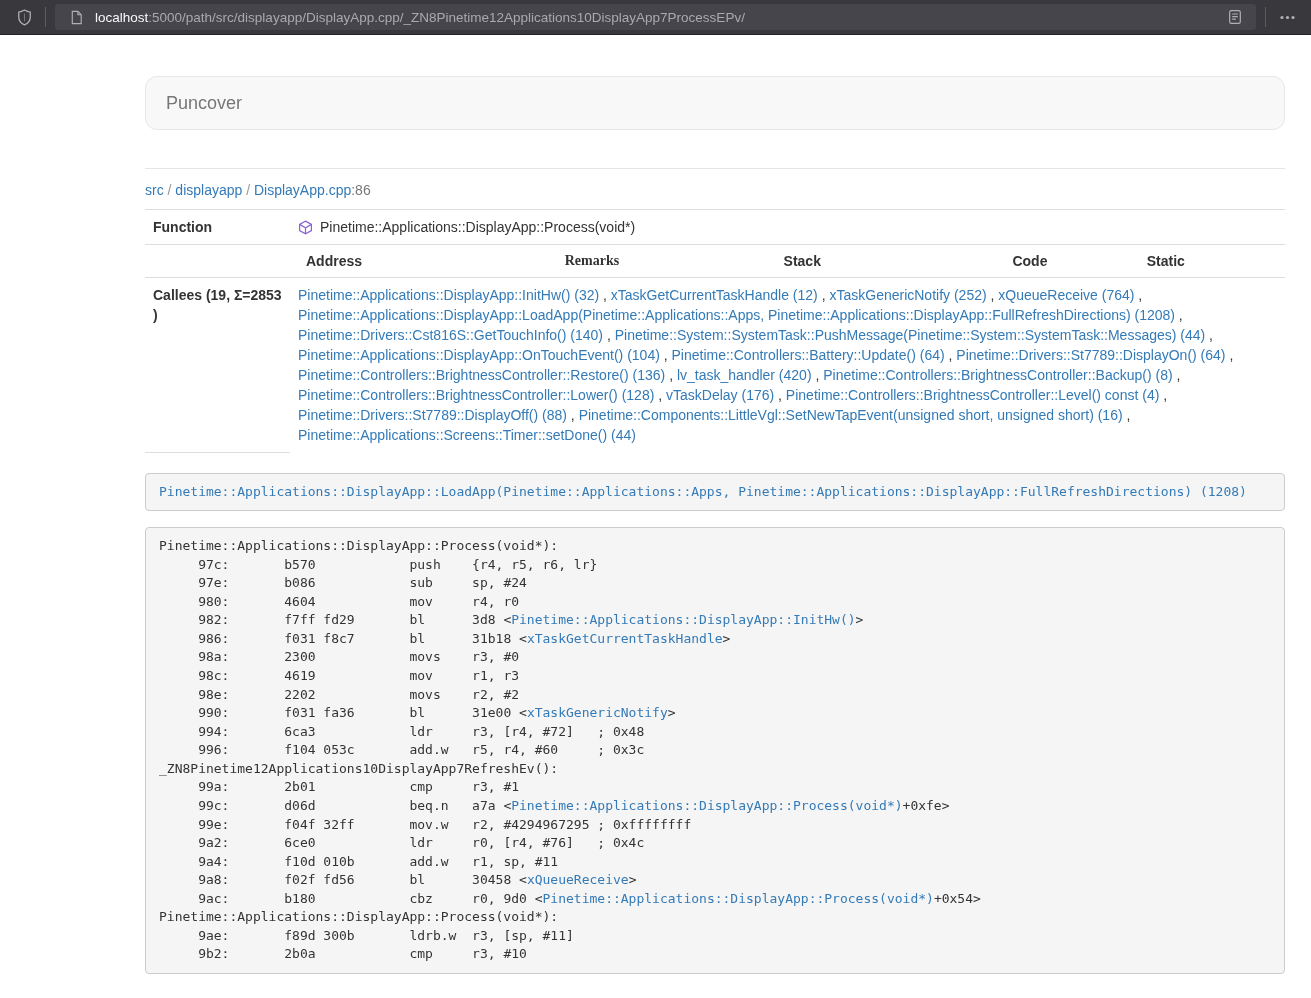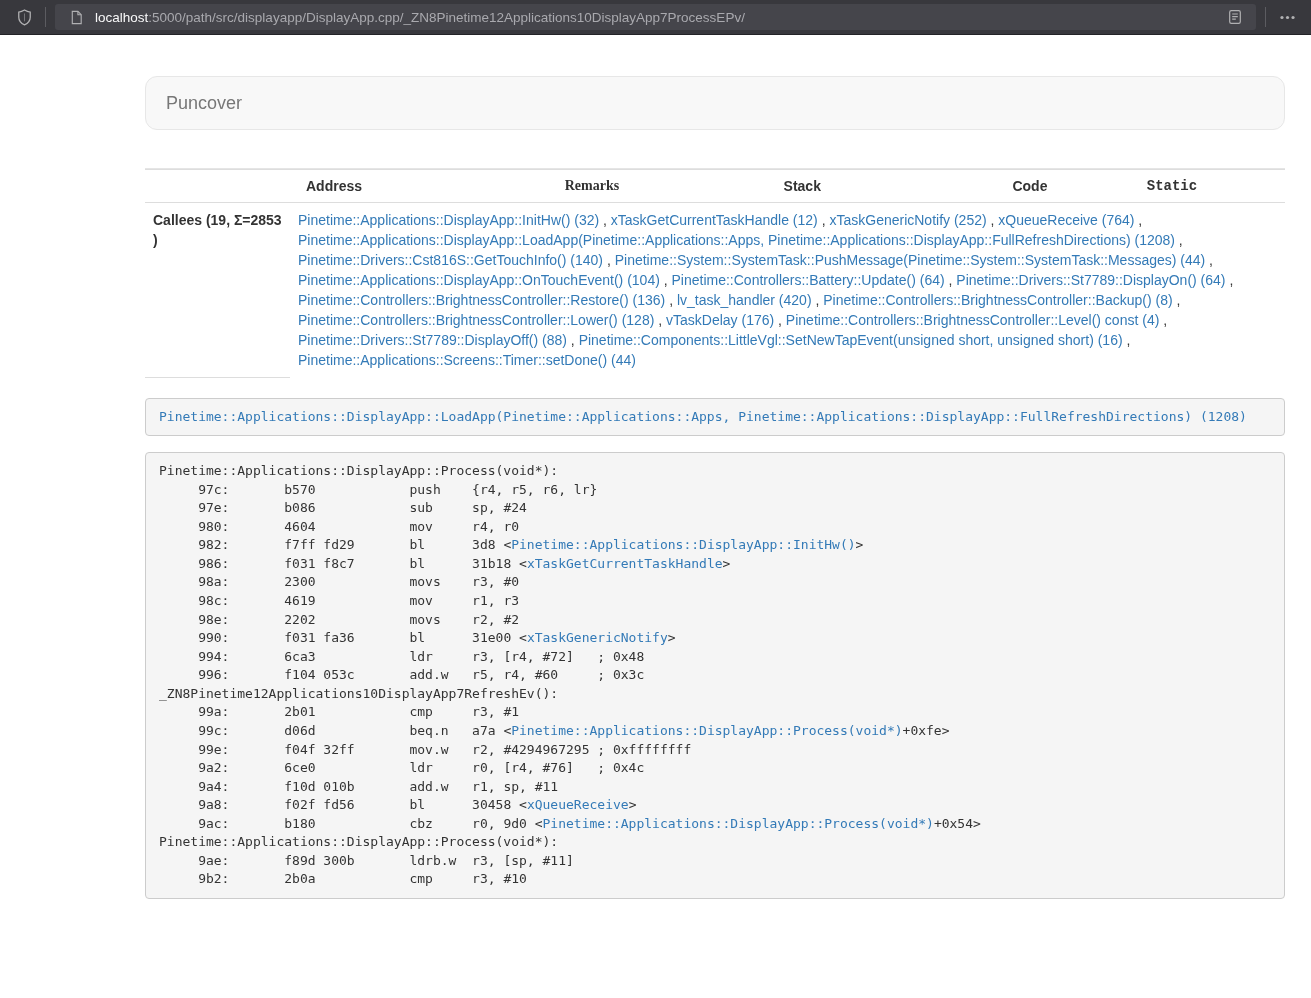--- a/index.html
+++ b/index.html
@@ -47,21 +47,21 @@
   }
   .tbl > tbody > tr > th { font-weight:bold; width:145px; }
   .tbl tr.nested-row > td { padding:0; }
   .tr-last > th { border-bottom:1px solid #ddd; }
 
   table.inner { width:100%; border-collapse:collapse; }
   .inner th, .inner td { padding:6px 8px 6px 16px; text-align:left; line-height:20px; }
   .inner th { font-weight:bold; }
   .inner tr.inner-data > td { border-top:1px solid #ddd; }
   .col-address { width:26%;margin-top:48px; } .col-remarks { width:22%;font-family:Liberation Serif, serif; } .col-stack { width:23%; }
-  .col-code { width:13.5%; } .col-static { width:15.5%;font-family:Liberation Mono, monospace; }
+  .col-code { width:13.5%; } .col-static { width:15.5%; }
 
   .func-cell svg { vertical-align:-3px; margin-right:7px; }
   .callees-cell { line-height:20px; }
 
   pre.codebox {
     background:#f5f5f5; border:1px solid #ccc; border-radius:4px;
     padding:9px 13px; margin:0;
     font-family:"DejaVu Sans Mono", monospace; font-size:13px; line-height:1.42857;
     color:#333; white-space:pre; tab-size:8; -moz-tab-size:8; overflow:hidden;
   }
@@ -104,23 +104,33 @@
 </div>
 
 <div class="page">
 
   <nav class="navbar">
     <a class="brand">Puncover</a>
   </nav>
 
   <hr class="rule">
 
+  <div class="breadcrumb"><a href="#">src</a><span class="bc-sep"> / </span><a href="#">displayapp</a><span class="bc-sep"> / </span><a href="#">DisplayApp.cpp</a><span class="bc-suffix">:86</span></div>
 
   <table class="tbl">
     <tbody>
+      <tr>
+        <th>Function</th>
+        <td class="func-cell">
+          <svg width="15" height="15" viewBox="0 0 16 16">
+            <path d="M8 1.2 L14.3 4.7 V11.3 L8 14.8 L1.7 11.3 V4.7 Z" fill="none" stroke="#8a63d2" stroke-width="1.3"></path>
+            <path d="M1.7 4.7 L8 8.2 L14.3 4.7 M8 8.2 V14.8" fill="none" stroke="#8a63d2" stroke-width="1.3"></path>
+          </svg><span>Pinetime::Applications::DisplayApp::Process(void*)</span>
+        </td>
+      </tr>
       <tr class="nested-row">
         <th></th>
         <td>
           <table class="inner">
             <tbody>
               <tr>
                 <th class="col-address">Address</th>
                 <th class="col-remarks">Remarks</th>
                 <th class="col-stack">Stack</th>
                 <th class="col-code">Code</th>

